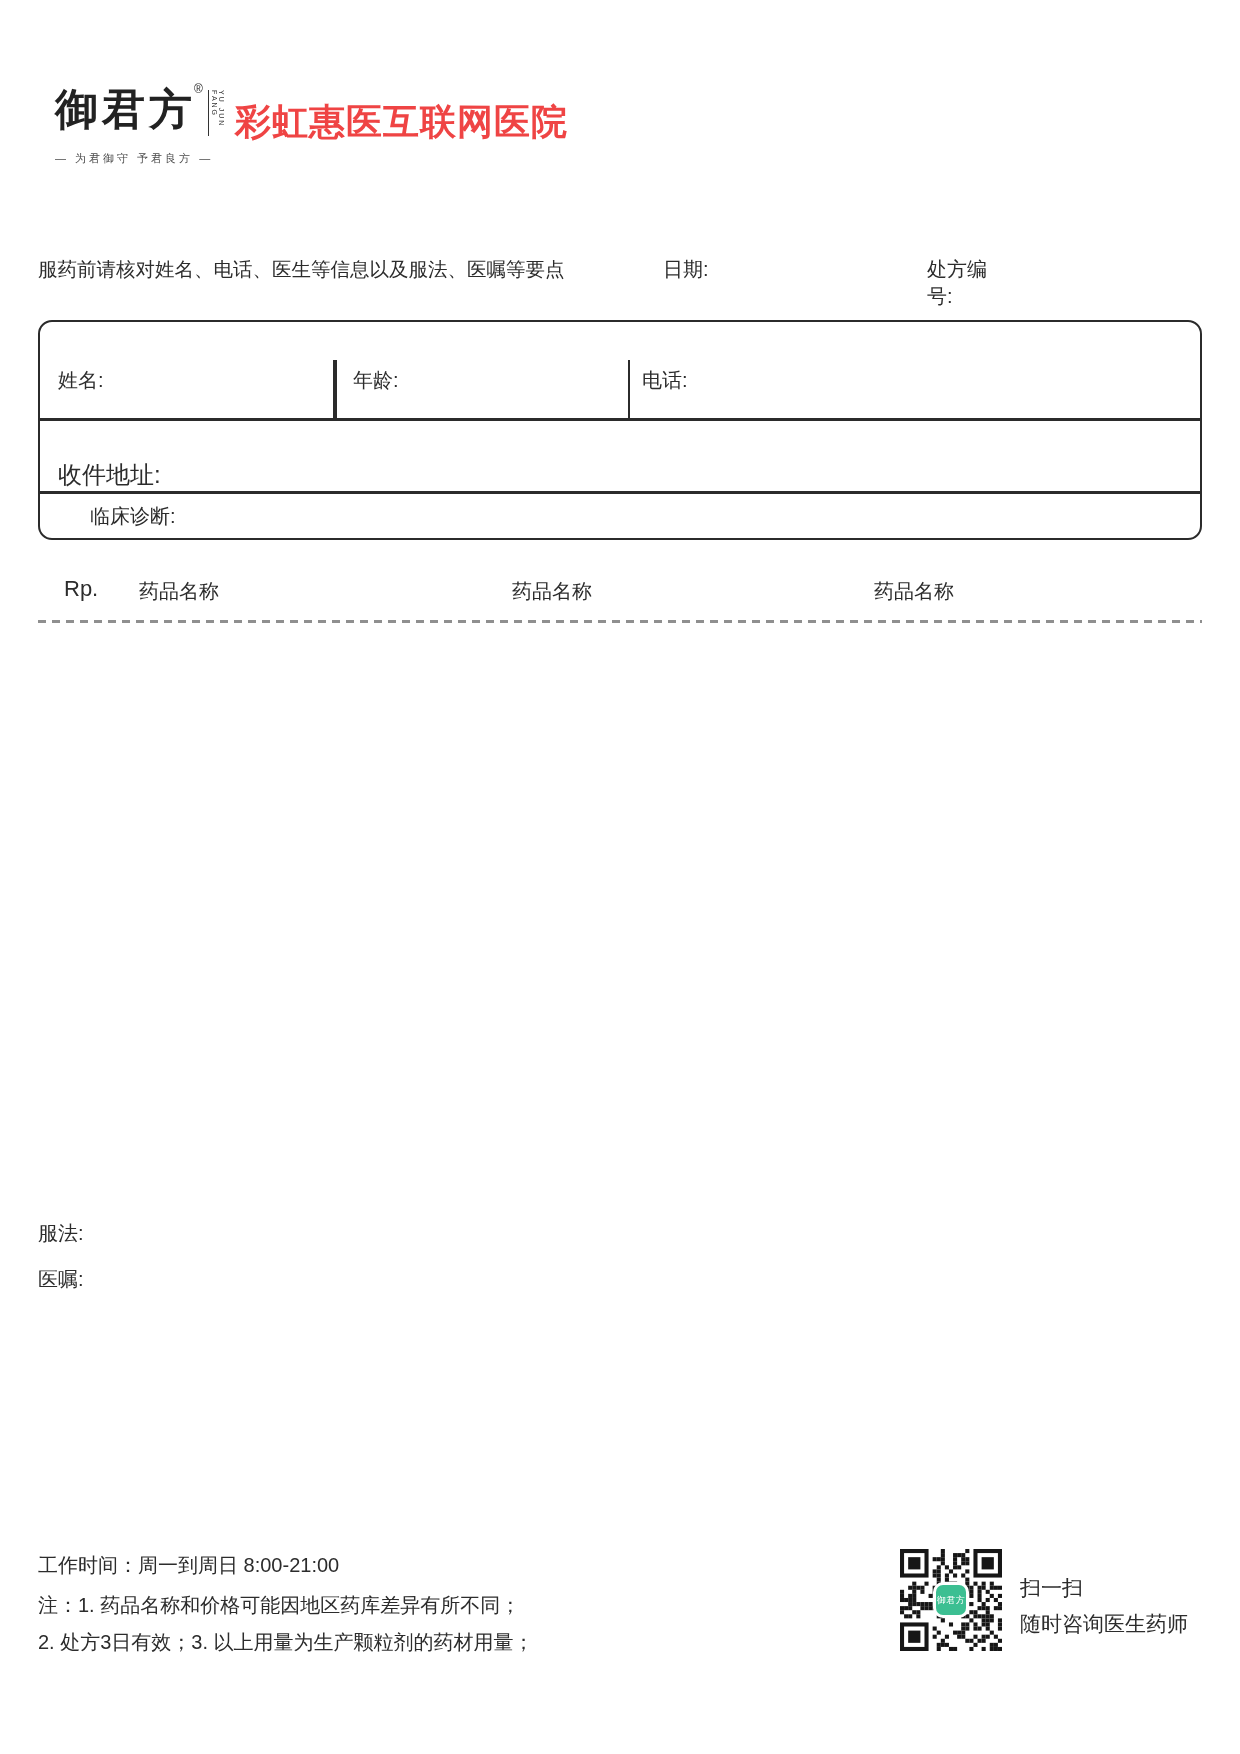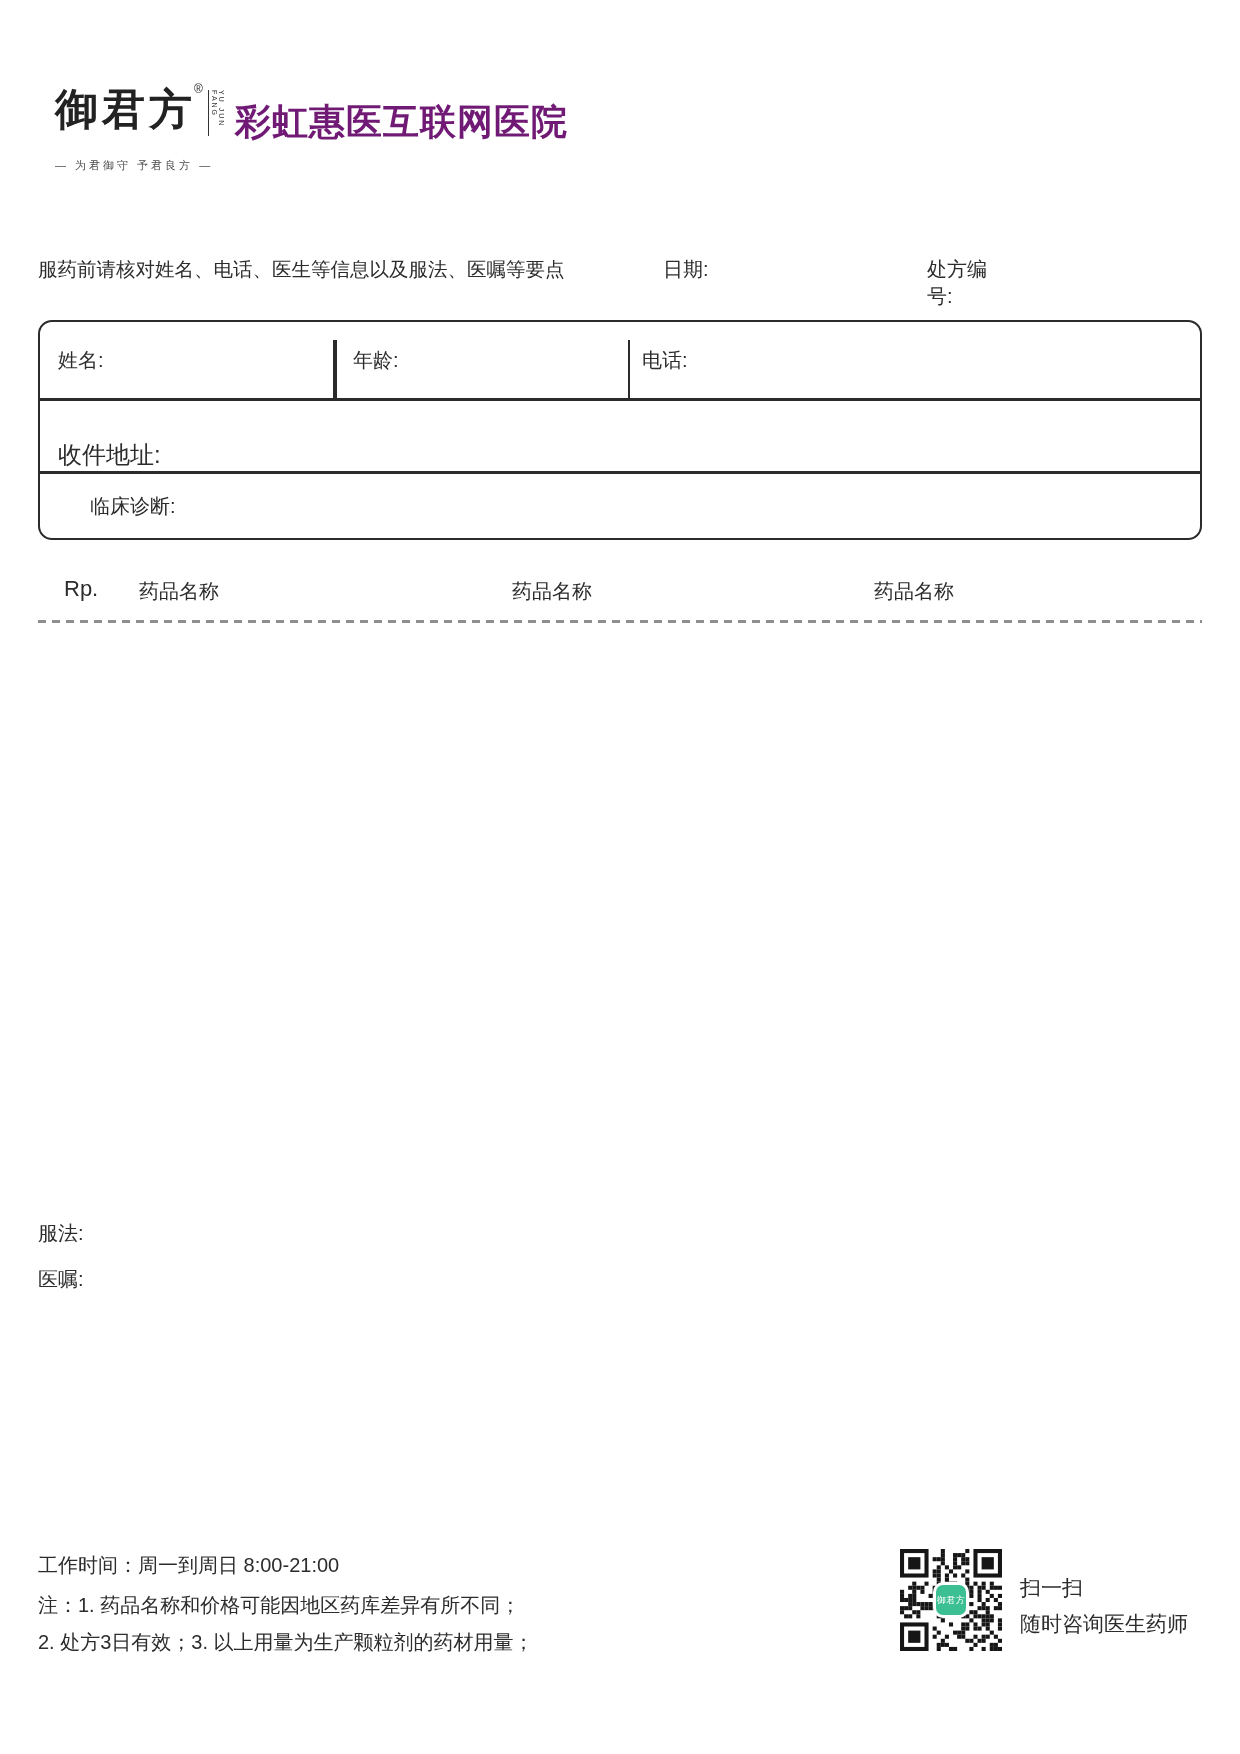--- a/index.html
+++ b/index.html
@@ -21,41 +21,41 @@
     color:#222;
   }
   .logo-reg{font-size:12px;font-weight:400;position:relative;top:-4px;left:-2px;}
   .logo-en{
     writing-mode:vertical-rl;
     font-size:7px;letter-spacing:2px;color:#333;
     height:46px;margin-left:3px;margin-top:4px;
     border-left:1px solid #333;padding-left:2px;
   }
   .logo-slogan{
-    margin-top:22px;font-size:11px;letter-spacing:3px;
+    margin-top:15px;font-size:11px;letter-spacing:3px;
     color:#4a4a4a;white-space:nowrap;
   }
   .hospital-title{
     position:absolute;left:235px;top:98px;
-    font-size:36px;font-weight:800;letter-spacing:1px;color:#701a75;
+    font-size:36px;font-weight:800;letter-spacing:1px;color:#ef4444;
     white-space:nowrap;
   }
   
   .notice-row{position:absolute;top:256px;left:0;width:1008px;height:26px;}
   .notice-text{position:absolute;left:38px;font-size:19.5px;color:#2c2c2c;white-space:nowrap;}
   .date-label{position:absolute;left:663px;font-size:20px;}
   .rxno-label{position:absolute;left:927px;font-size:20px;}
   
   .patient-box{
     position:absolute;left:38px;top:320px;width:1164px;height:220px;
     border:2.5px solid #2b2b2b;border-radius:14px;
     box-sizing:border-box;display:flex;flex-direction:column;
     background:#fff;
   }
-  .p-row1{height:76px;display:flex;align-items:center;border-bottom:3px solid #2b2b2b;}
+  .p-row1{height:76px;display:flex;align-items:center;border-bottom:3px solid #2b2b2b;margin-top:20px;}
   .p-cell{display:flex;align-items:center;height:100%;box-sizing:border-box;font-size:20px;}
   .p-c1{width:293px;padding-left:18px;}
   .p-c2{width:277px;padding-left:12px;}
   .p-c3{width:291px;padding-left:16px;}
   .p-c4{flex:1;padding-left:12px;}
   .v-div{width:2px;background:#2b2b2b;height:58px;align-self:flex-end;}
   .p-row2{height:70px;display:flex;align-items:flex-end;padding-left:18px;
     border-bottom:3px solid #2b2b2b;font-size:24px;}
   .p-row3{flex:1;display:flex;align-items:center;padding-left:10px;font-size:20px;margin-left:40px;}
   

